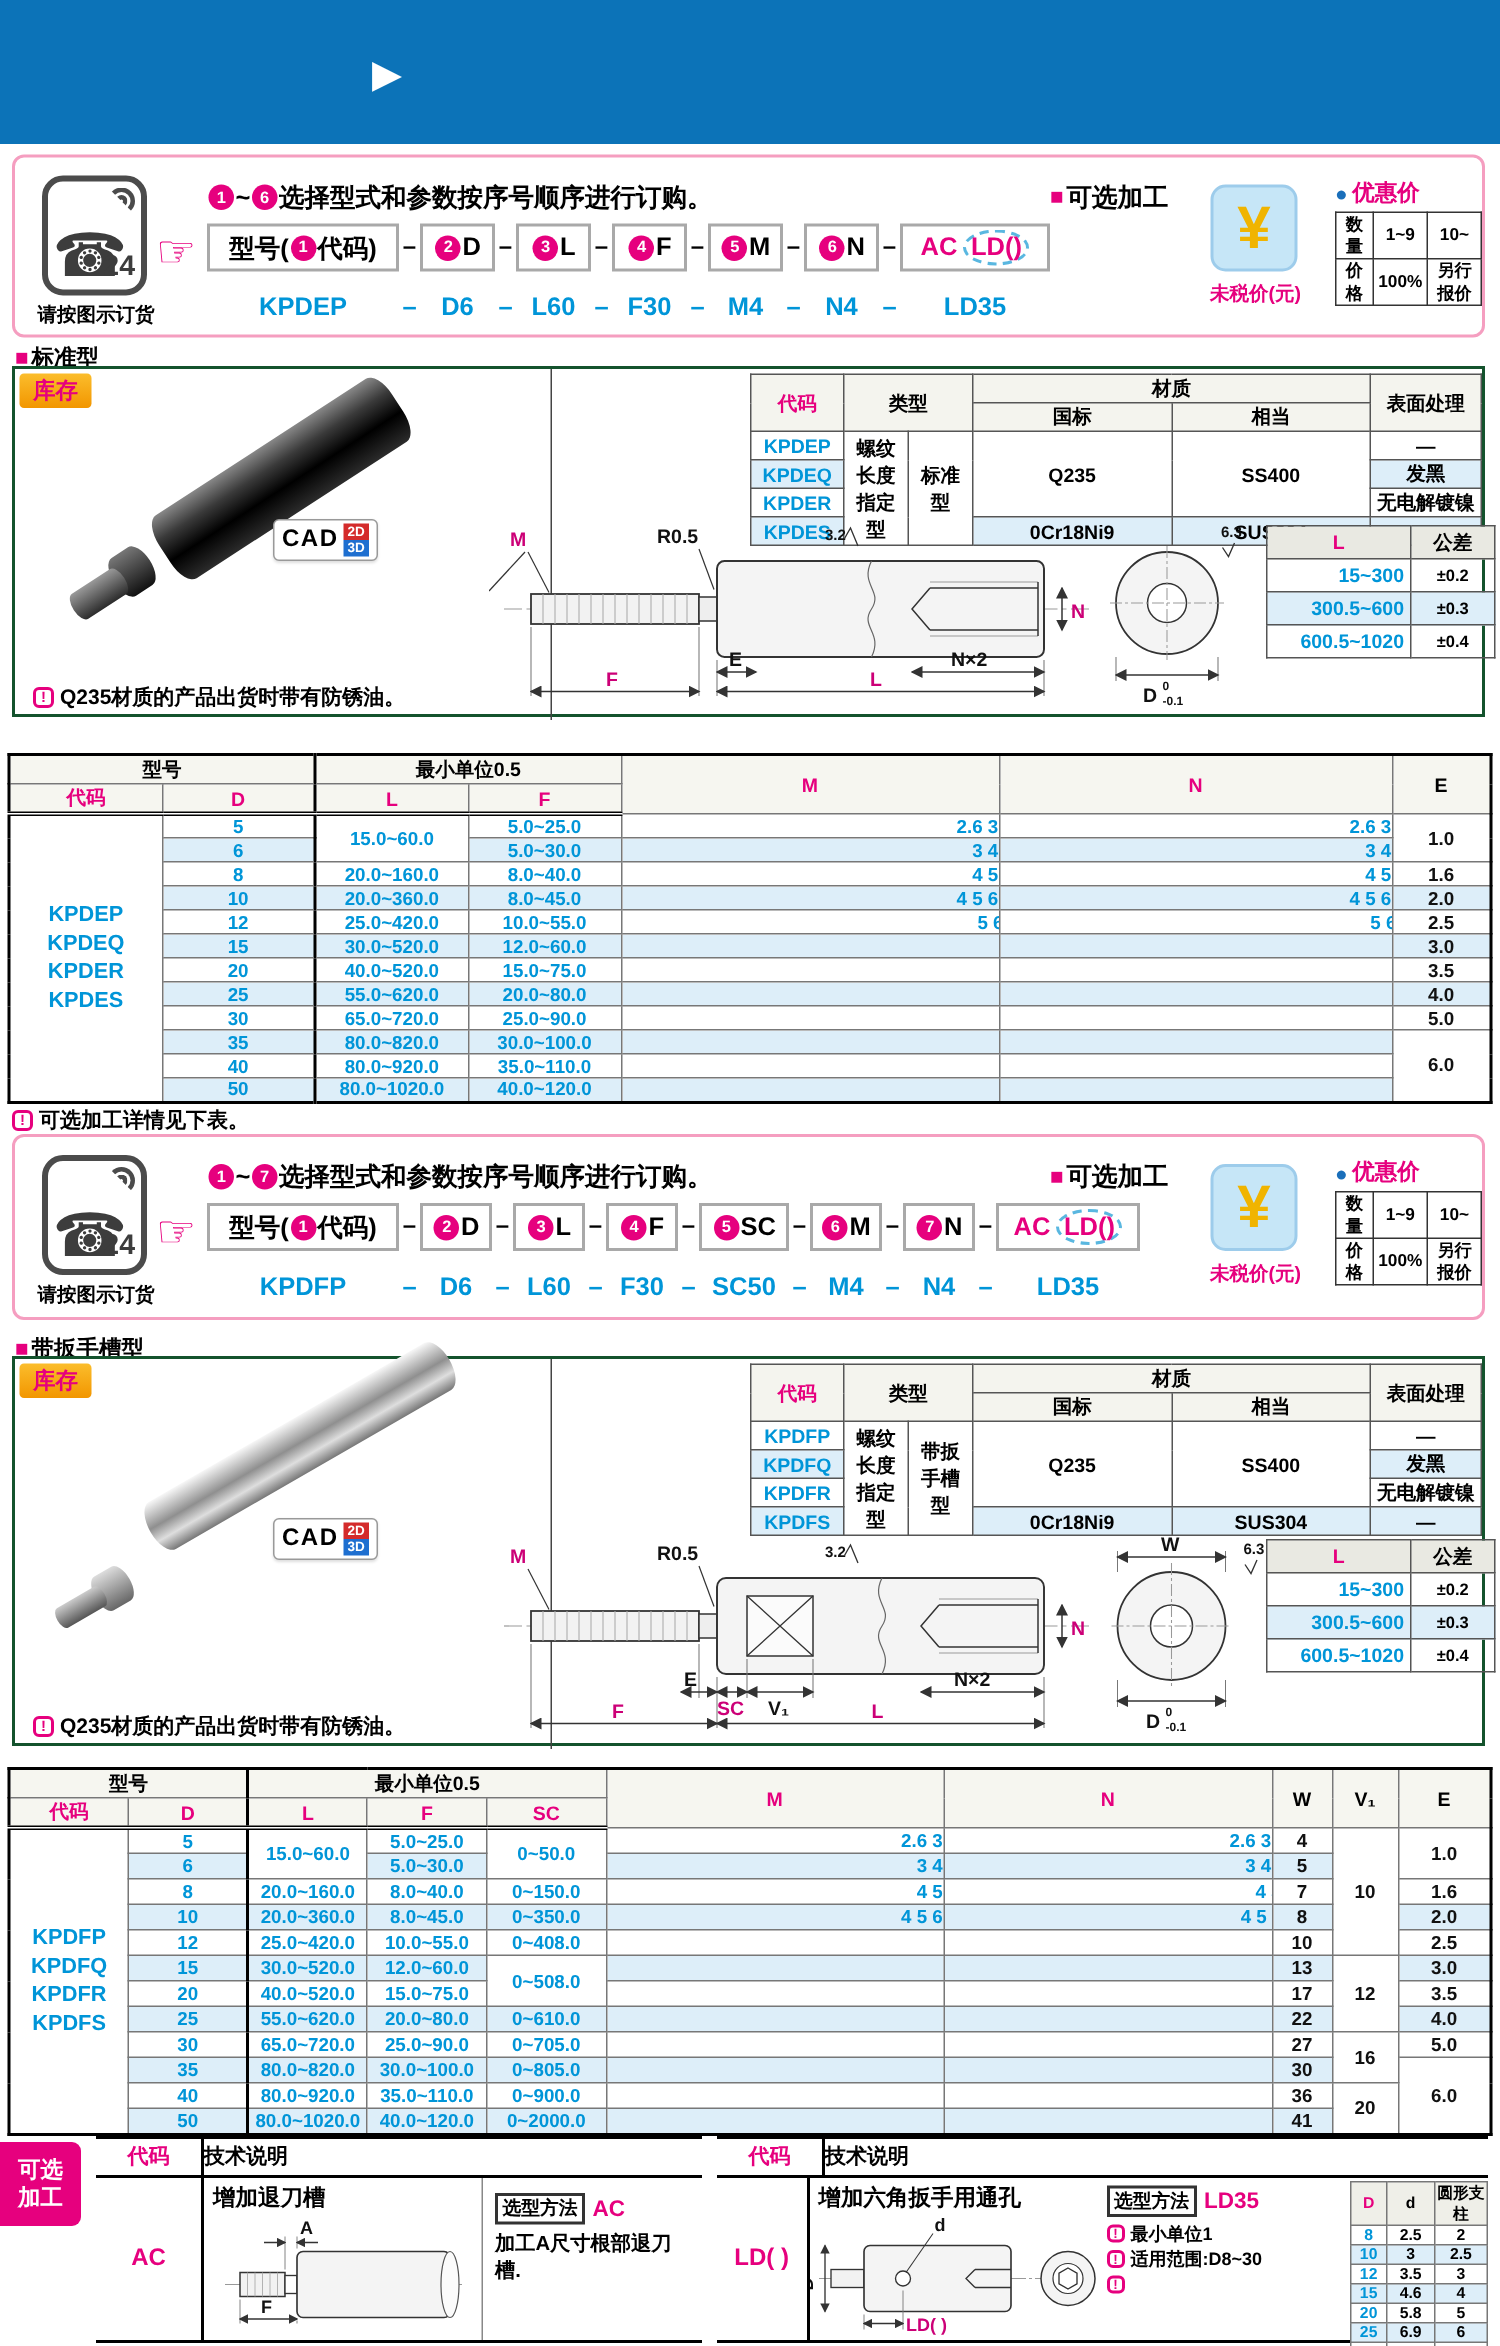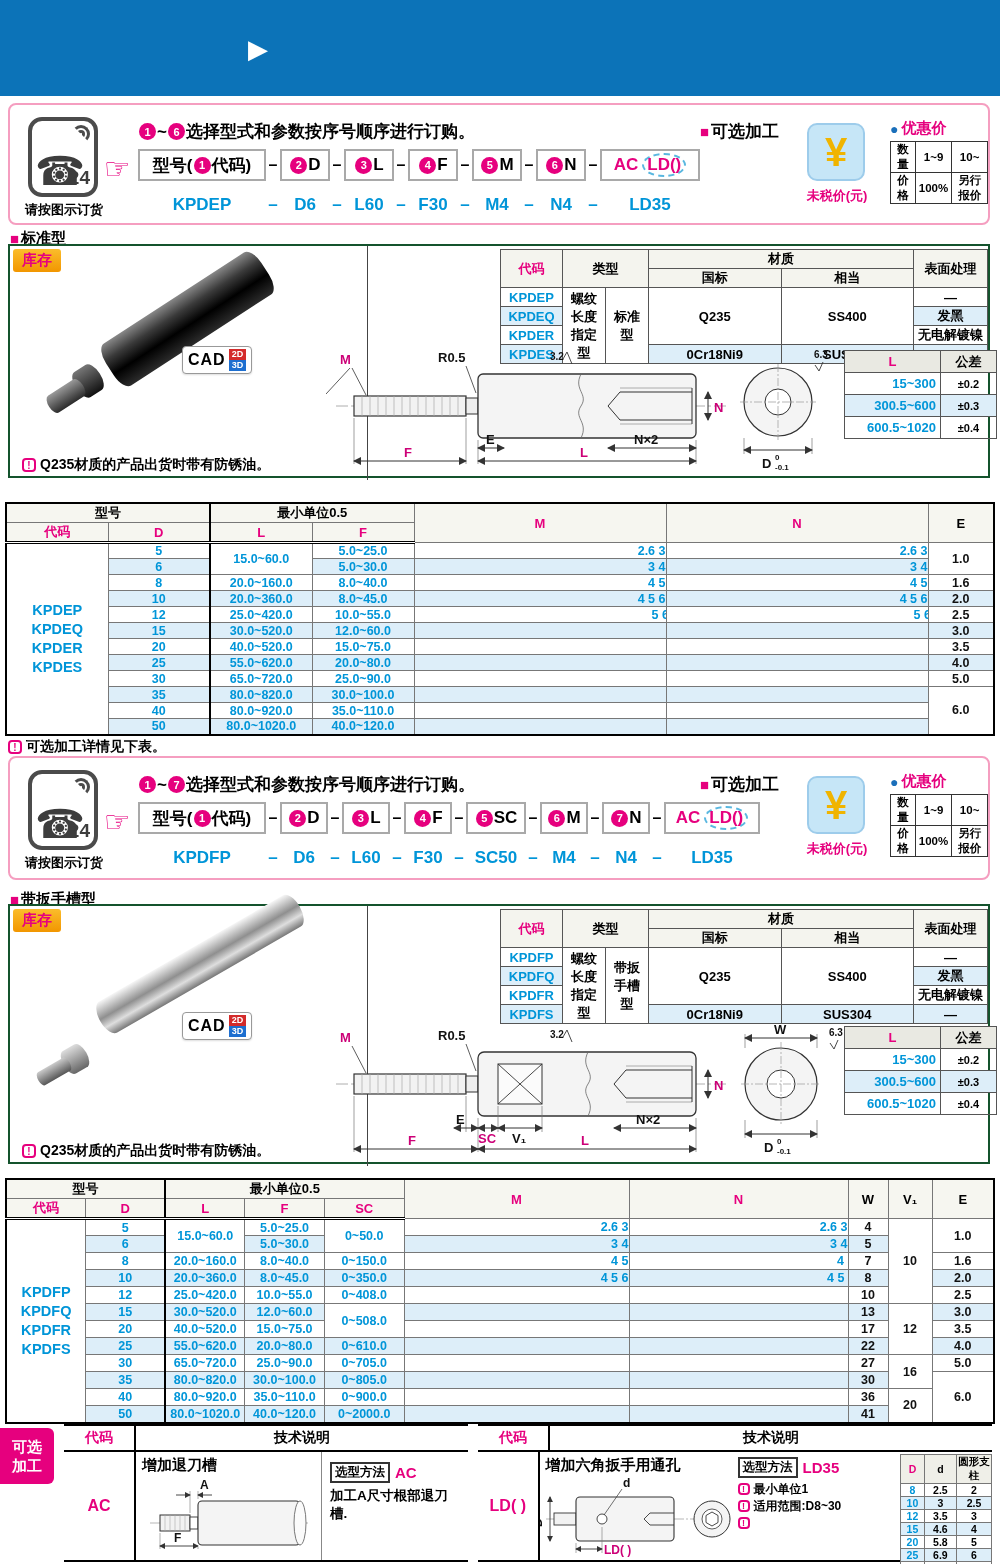--- a/index.html
+++ b/index.html
@@ -85,21 +85,21 @@
 .dt .codes{color:#0095d8;font-size:14.5px;line-height:19px;background:#fff}
 .dt .hl{border-left:2px solid #000}
 .dt .cm{text-align:right}
 #table1 td{height:16px}
 #table2 td{height:17px}
 
 .optbadge{background:#e6007e;color:#fff;font-size:15px;font-weight:bold;text-align:center;line-height:19px;border-radius:0 6px 6px 0;display:flex;flex-direction:column;justify-content:center}
 .opt-tb{border-top:2px solid #000;border-bottom:2px solid #000;background:#fff}
 .oth{display:flex;border-bottom:2px solid #000;height:26px;align-items:center}
 .oth .oc{width:72px;text-align:center;font-size:14px;font-weight:bold;color:#e6007e;border-right:2px solid #000;align-self:stretch;display:flex;align-items:center;justify-content:center}
-.oth .ot{flex:1;text-align:center;font-size:14px;font-weight:bold}
+.oth .ot{flex:1;text-align:left;font-size:14px;font-weight:bold}
 .obody{display:flex}
 .obody .occ{width:72px;border-right:2px solid #000;display:flex;align-items:center;justify-content:center;font-size:16px;font-weight:bold;color:#e6007e}
 .octitle{font-size:15px;font-weight:bold;margin:4px 0 0 6px}
 .method{display:flex;align-items:center;margin:6px 0 4px 0}
 .mlab{border:2px solid #333;font-size:12.5px;font-weight:bold;padding:0 3px;margin-right:5px}
 .mval{color:#e6007e;font-size:15px;font-weight:bold}
 .odesc{font-size:13.5px;font-weight:bold;line-height:18px}
 .ldnote{display:flex;font-size:12px;font-weight:bold;line-height:15px;margin-bottom:2px}
 .ldnote .nic{width:12px;height:12px;font-size:9px;margin-top:1px}
 .mini{border-collapse:collapse;table-layout:fixed;margin-top:2px}

